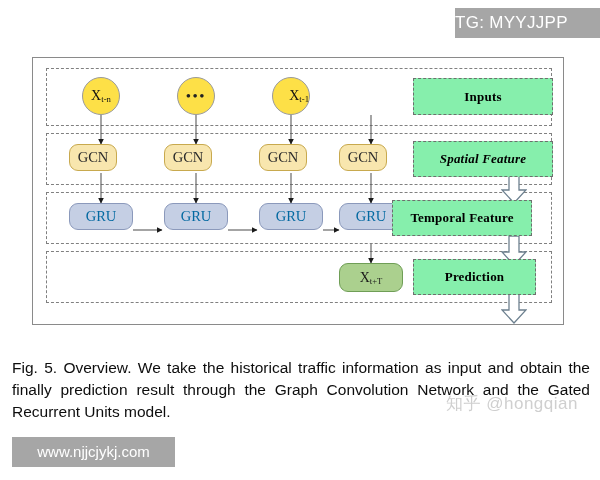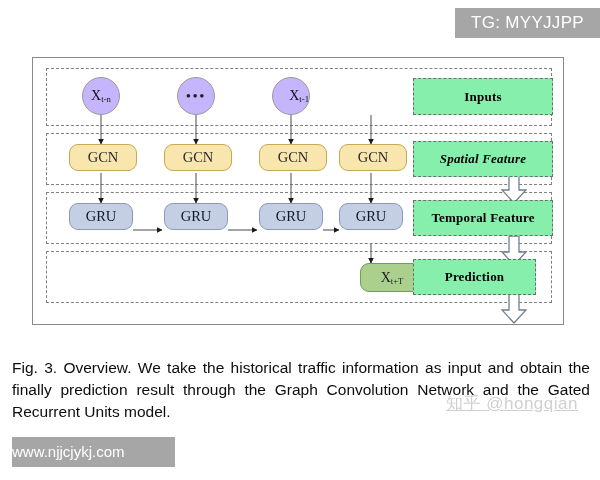--- a/index.html
+++ b/index.html
@@ -21,21 +21,21 @@
     position: absolute;
     left: 455px;
     top: 8px;
     width: 145px;
     height: 30px;
     background: #a6a6a6;
     color: #ffffff;
     font-family: "Liberation Sans", sans-serif;
     font-size: 17px;
     line-height: 30px;
-    text-align: center;
+    text-align: left;
     letter-spacing: 0.3px;
   }
 
   
   #figure-frame {
     position: absolute;
     left: 32px;
     top: 57px;
     width: 532px;
     height: 268px;
@@ -66,38 +66,38 @@
     font-size: 13px;
     color: #000000;
     display: flex;
     align-items: center;
     justify-content: center;
     text-align: center;
     letter-spacing: 0.2px;
   }
   #legend-inputs   { left: 413px; top: 78px;  width: 140px; height: 37px; }
   #legend-spatial  { left: 413px; top: 141px; width: 140px; height: 36px; font-style: italic; }
-  #legend-temporal { left: 413px; top: 200px; width: 140px; height: 36px; }
+  #legend-temporal { left: 392px; top: 200px; width: 140px; height: 36px; }
   #legend-pred     { left: 413px; top: 259px; width: 123px; height: 36px; }
 
   
   .block-arrow {
     position: absolute;
     width: 26px;
     height: 30px;
   }
 
   
   .circle-node {
     position: absolute;
     width: 38px;
     height: 38px;
     border-radius: 50%;
     border: 1.1px solid #9a9a9a;
-    background: #c4b5fd;
+    background: #fde047;
     display: flex;
     align-items: center;
     justify-content: center;
     font-family: "Liberation Serif", serif;
     font-size: 14px;
     color: #111111;
     box-sizing: border-box;
   }
   .circle-node .lbl { display: inline-block; white-space: nowrap; }
   .circle-node .lbl sub {
@@ -119,41 +119,40 @@
     display: flex;
     align-items: center;
     justify-content: center;
     box-sizing: border-box;
     font-family: "Liberation Serif", serif;
     font-size: 14.5px;
     color: #1a1a2e;
     border-radius: 9px;
   }
   .gcn {
-    width: 68px;
+    width: 48px;
     height: 27px;
     background: #f8e6ae;
     border: 1.1px solid #c8a94e;
     color: #2b2b2b;
   }
   .gru {
     width: 64px;
     height: 27px;
     background: #c5cfe4;
     border: 1.1px solid #8b99bb;
-    color: #0f172a;
+    color: #0369a1;
   }
   .pred {
     width: 64px;
     height: 29px;
     background: #abd08e;
     border: 1.1px solid #6f9e56;
     color: #1a1a1a;
     font-size: 14px;
-    margin-left: 21px;
   }
   .pred .lbl sub {
     font-size: 0.62em;
     vertical-align: baseline;
     position: relative;
     top: 0.28em;
   }
 
   
   #connectors {
@@ -181,36 +180,35 @@
   
   #watermark {
     position: absolute;
     left: 446px;
     top: 392px;
     font-family: "Liberation Sans", sans-serif;
     font-size: 17px;
     color: #cfcfcf;
     white-space: nowrap;
     letter-spacing: 0.5px;
-    text-decoration: underline;
   }
 
   
   #url-banner {
     position: absolute;
     left: 12px;
     top: 437px;
     width: 163px;
     height: 30px;
     background: #a6a6a6;
     color: #ffffff;
     font-family: "Liberation Sans", sans-serif;
     font-size: 15px;
     line-height: 30px;
-    text-align: left;
+    text-align: center;
   }
 </style>
 </head>
 <body>
 
 <div id="page">
 
   <div id="tg-badge">TG: MYYJJPP</div>
 
   <div id="figure-frame">
@@ -279,19 +277,19 @@
     <svg class="block-arrow" style="left:468px; top:236px;" viewBox="0 0 26 30" xmlns="http://www.w3.org/2000/svg">
       <polygon points="8,0 18,0 18,16 25,16 13,29 1,16 8,16" fill="#ffffff" stroke="#6d808f" stroke-width="1.3"></polygon>
     </svg>
   </div>
 
   <div class="legend-box" id="legend-inputs">Inputs</div>
   <div class="legend-box" id="legend-spatial">Spatial Feature</div>
   <div class="legend-box" id="legend-temporal">Temporal Feature</div>
   <div class="legend-box" id="legend-pred">Prediction</div>
 
-  <div id="caption">Fig. 3. Overview. We take the historical traffic information as input and obtain the finally prediction result through the Graph Convolution Network and the Gated Recurrent Units model.</div>
+  <div id="caption">Fig. 5. Overview. We take the historical traffic information as input and obtain the finally prediction result through the Graph Convolution Network and the Gated Recurrent Units model.</div>
 
   <div id="watermark">知乎 @hongqian</div>
 
   <div id="url-banner">www.njjcjykj.com</div>
 
 </div>
 
 </body></html>

